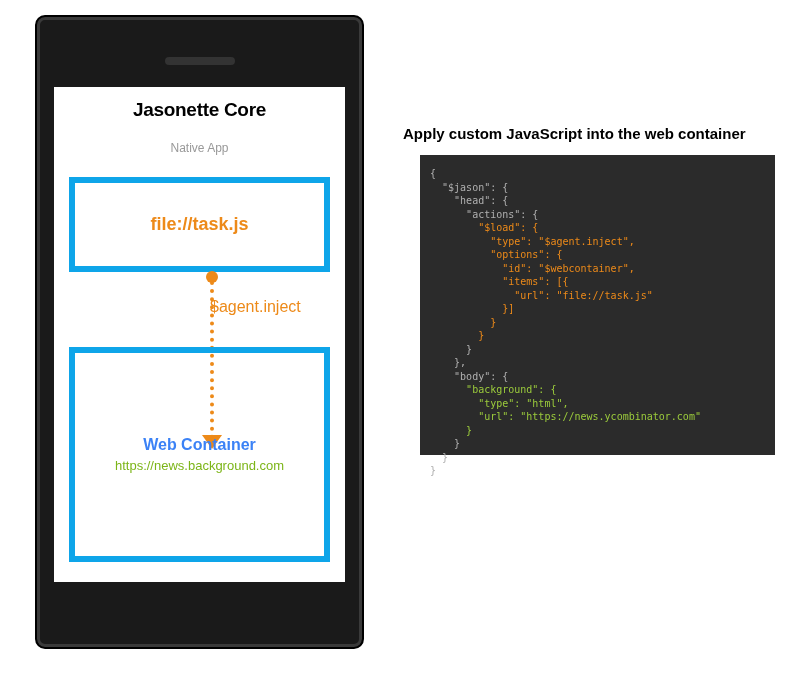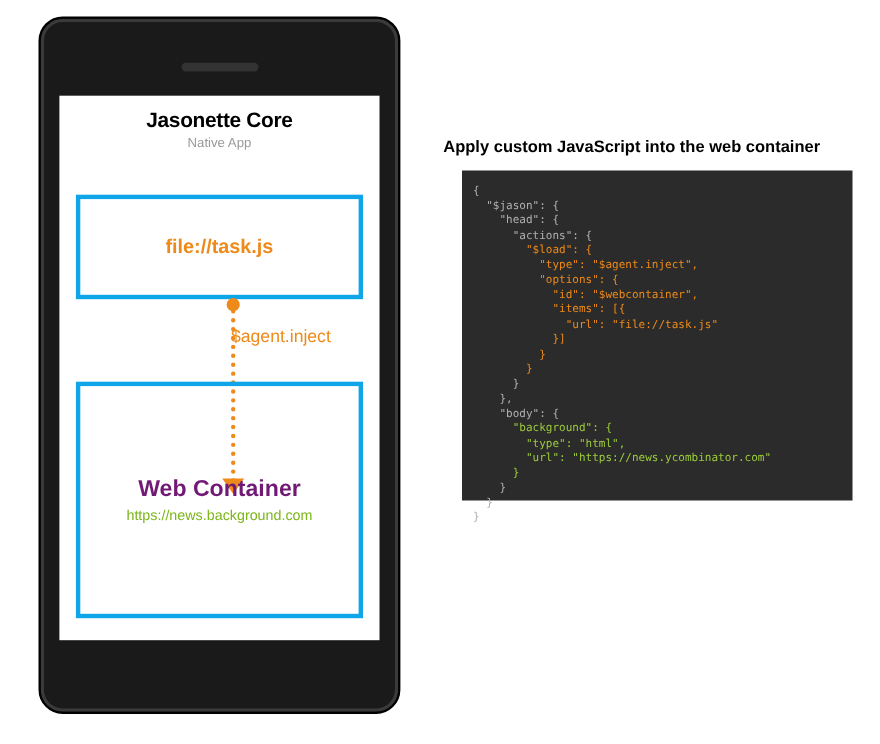--- a/index.html
+++ b/index.html
@@ -1,33 +1,33 @@
 <!DOCTYPE html>
 <html><head>
 <meta charset="utf-8">
 <style>
   html,body{margin:0;padding:0;background:#fff;font-family:"Helvetica Neue",Helvetica,Arial,sans-serif}
   .stage{position:relative;width:800px;height:676px}
 
   
-  .phone{position:absolute;left:35px;top:15px;width:325px;height:630px;border-radius:22px;background:#1a1a1a;border:2px solid #000;box-shadow:inset 0 0 0 3px #3a3a3a}
+  .phone{position:absolute;left:35px;top:15px;width:325px;height:630px;border-radius:10px;background:#1a1a1a;border:2px solid #000;box-shadow:inset 0 0 0 3px #3a3a3a}
   .speaker{position:absolute;top:40px;left:50%;transform:translateX(-50%);width:70px;height:8px;border-radius:4px;background:#333}
   .screen{position:absolute;top:70px;left:17px;right:17px;bottom:65px;background:#fff}
   .header{position:absolute;top:0;left:0;right:0;height:70px;text-align:center;padding-top:12px;box-sizing:border-box}
   .title{font-weight:800;font-size:19px;letter-spacing:-0.3px}
-  .subtitle{font-size:12px;color:#999;margin-top:2px}
+  .subtitle{font-size:12px;color:#999;margin-top:20px}
 
-  .box{position:absolute;left:15px;right:15px;border:4px solid #0ea5e9;box-sizing:border-box;display:flex;flex-direction:column;align-items:center;justify-content:center}
+  .box{position:absolute;left:15px;right:15px;border:6px solid #0ea5e9;box-sizing:border-box;display:flex;flex-direction:column;align-items:center;justify-content:center}
   .box-top{top:90px;height:95px}
   .box-bot{top:260px;height:215px}
 
   .file-label{color:#ed8a19;font-weight:600;font-size:18px}
   .inject-label{position:absolute;left:156px;top:211px;color:#ed8a19;font-size:16px;font-weight:500}
 
-  .wc-title{color:#701a75;font-weight:700;font-size:21px}
+  .wc-title{color:#3b82f6;font-weight:700;font-size:16px}
   .wc-url{color:#7cb518;font-size:13px;margin-top:4px}
 
   .arrow-dot{position:absolute;left:152px;top:184px;width:12px;height:12px;border-radius:50%;background:#ed8a19}
   .arrow-line{position:absolute;left:156px;top:194px;width:0;height:158px;border-left:4px dotted #ed8a19}
   .arrow-head{position:absolute;left:148px;top:348px;width:0;height:0;border-left:10px solid transparent;border-right:10px solid transparent;border-top:14px solid #ed8a19}
 
   
   .right-title{position:absolute;left:403px;top:125px;font-weight:700;font-size:15px}
   .code{position:absolute;left:420px;top:155px;width:355px;height:300px;background:#2b2b2b;color:#ccc;font-family:Menlo,Consolas,monospace;font-size:10px;line-height:1.35;padding:12px 10px;box-sizing:border-box;white-space:pre}
   .c-punc{color:#b0b0b0}

